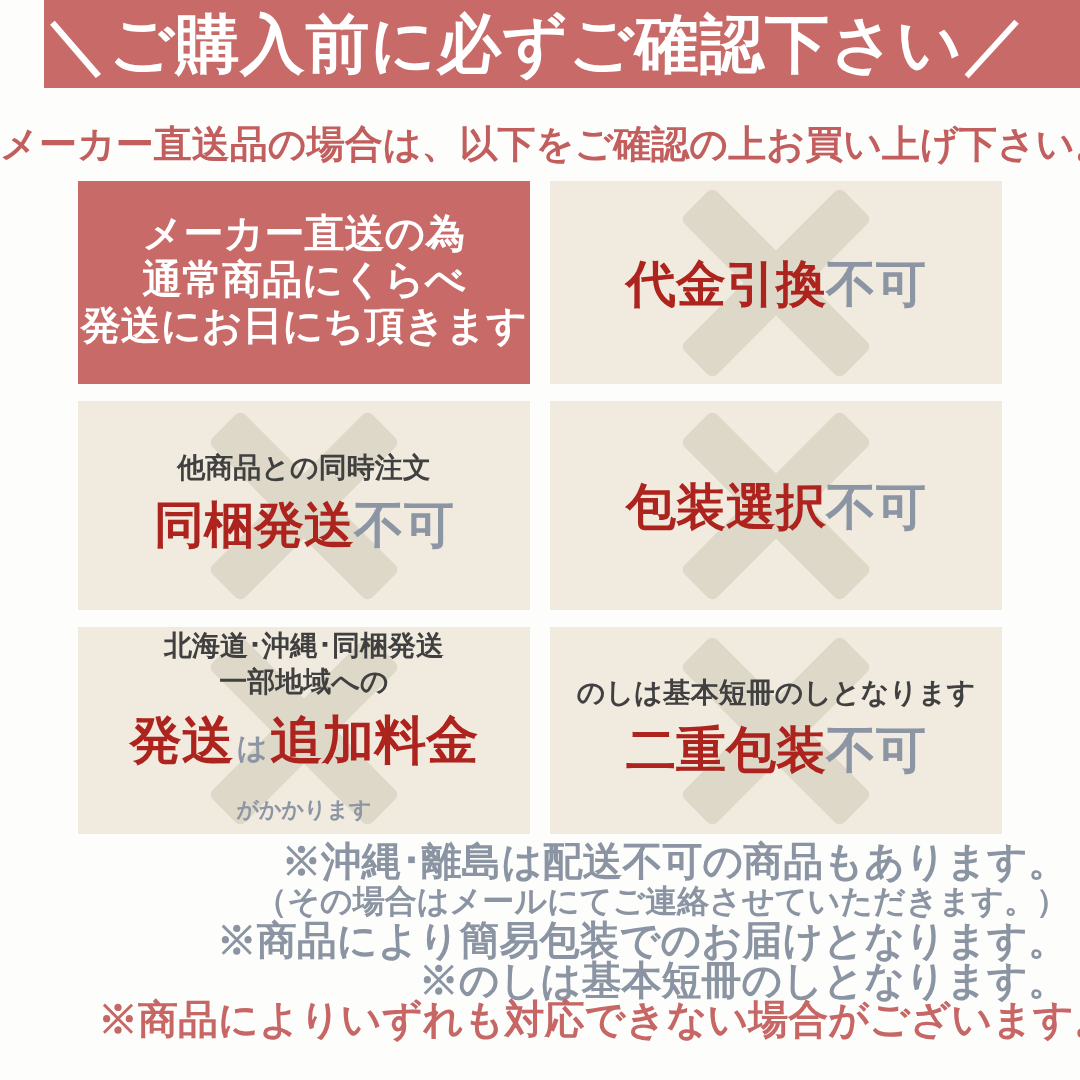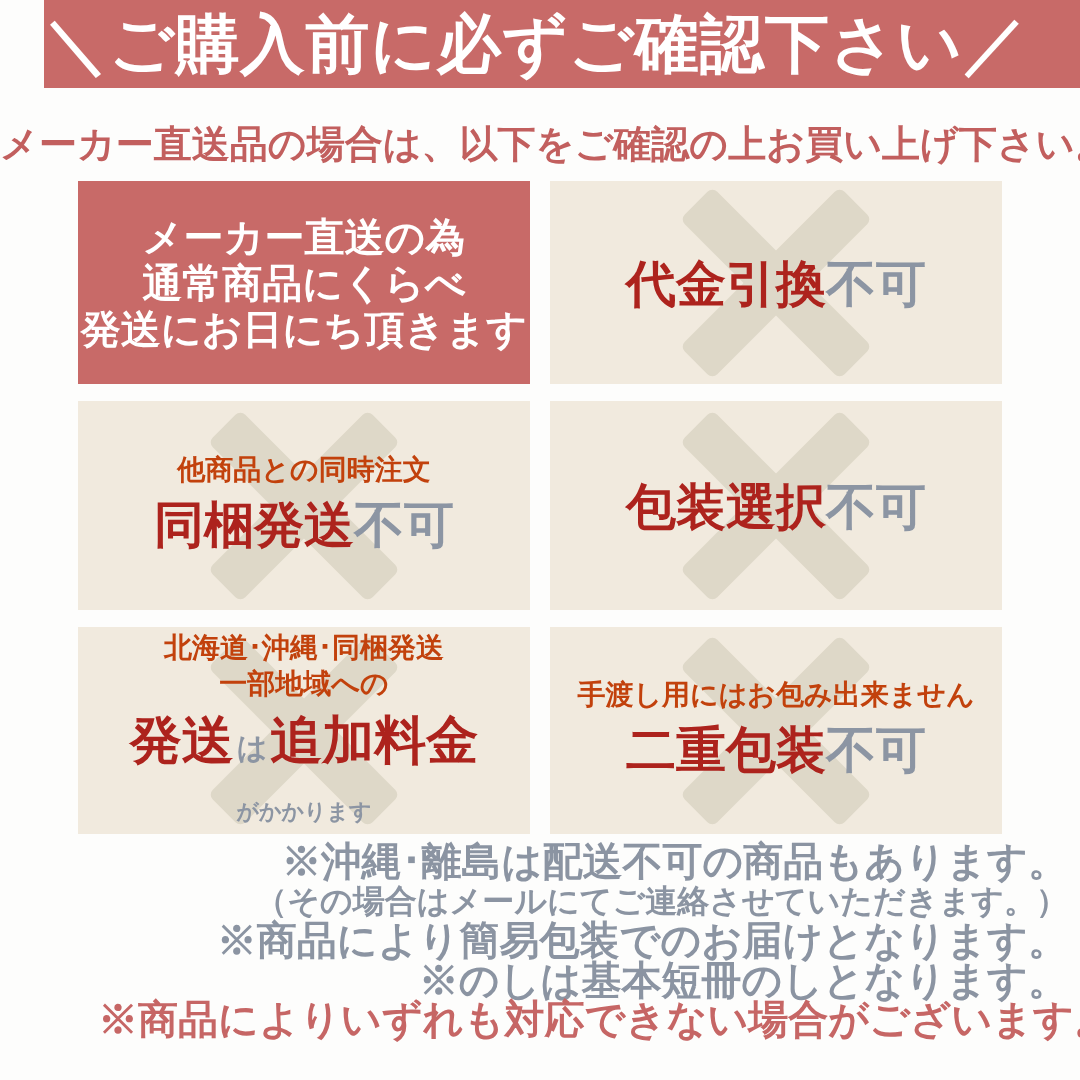--- a/index.html
+++ b/index.html
@@ -30,21 +30,21 @@
     color:#c25f5e; font-size:38px; font-weight:bold;
     line-height:46px; white-space:nowrap;
   }
 
   
   .grid {
     position:absolute; top:181px; left:78px; width:924px;
     display:grid;
     grid-template-columns:452px 452px;
     grid-template-rows:203px 209px 207px;
-    column-gap:20px; row-gap:17px;
+    column-gap:20px; row-gap:17px;font-family:Liberation Mono, monospace;
   }
   .box {
     position:relative; overflow:hidden;
     display:flex; flex-direction:column;
     align-items:center; justify-content:center;
   }
   .box.red   { background:#c86a68; }
   .box.beige { background:#f1eade; }
 
   .box-red-line {
@@ -62,21 +62,21 @@
     width:226px; height:46px;
     left:-113px; top:-23px;
     background:#ded8c8; border-radius:7px;
   }
   .xmark i.bar-a { transform:rotate(45deg); }
   .xmark i.bar-b { transform:rotate(-45deg); }
 
   .box-content { position:relative; z-index:1; text-align:center; }
 
   .small-red {
-    color:#c2410c; font-size:28px; font-weight:bold;
+    color:#404040; font-size:28px; font-weight:bold;
     line-height:36px; white-space:nowrap;
   }
   .bigrow {
     display:flex; align-items:baseline; justify-content:center;
     white-space:nowrap; margin-top:4px;
   }
   .t-red  { color:#ad231d; font-size:50px; font-weight:bold; }
   .t-gray { color:#8c95a3; font-size:50px; font-weight:bold;text-align:center; }
   .t-mid  { color:#8c95a3; font-size:30px; font-weight:bold; padding:0 3px; }
   .t-tail { color:#8c95a3; font-size:22px; font-weight:bold; line-height:40px; margin-top:16px; }
@@ -170,21 +170,21 @@
         <div class="t-tail">がかかります</div>
       </div>
     </div>
 
     <div class="box beige">
       <span class="xmark">
           <i class="bar-a"></i>
           <i class="bar-b"></i>
         </span>
       <div class="box-content">
-        <div class="small-red">手渡し用にはお包み出来ません</div>
+        <div class="small-red">のしは基本短冊のしとなります</div>
         <div class="bigrow">
           <span class="t-red">二重包装</span>
             <span class="t-gray">不可</span>
         </div>
       </div>
     </div>
 
   </div>
 
   <div class="notes">

